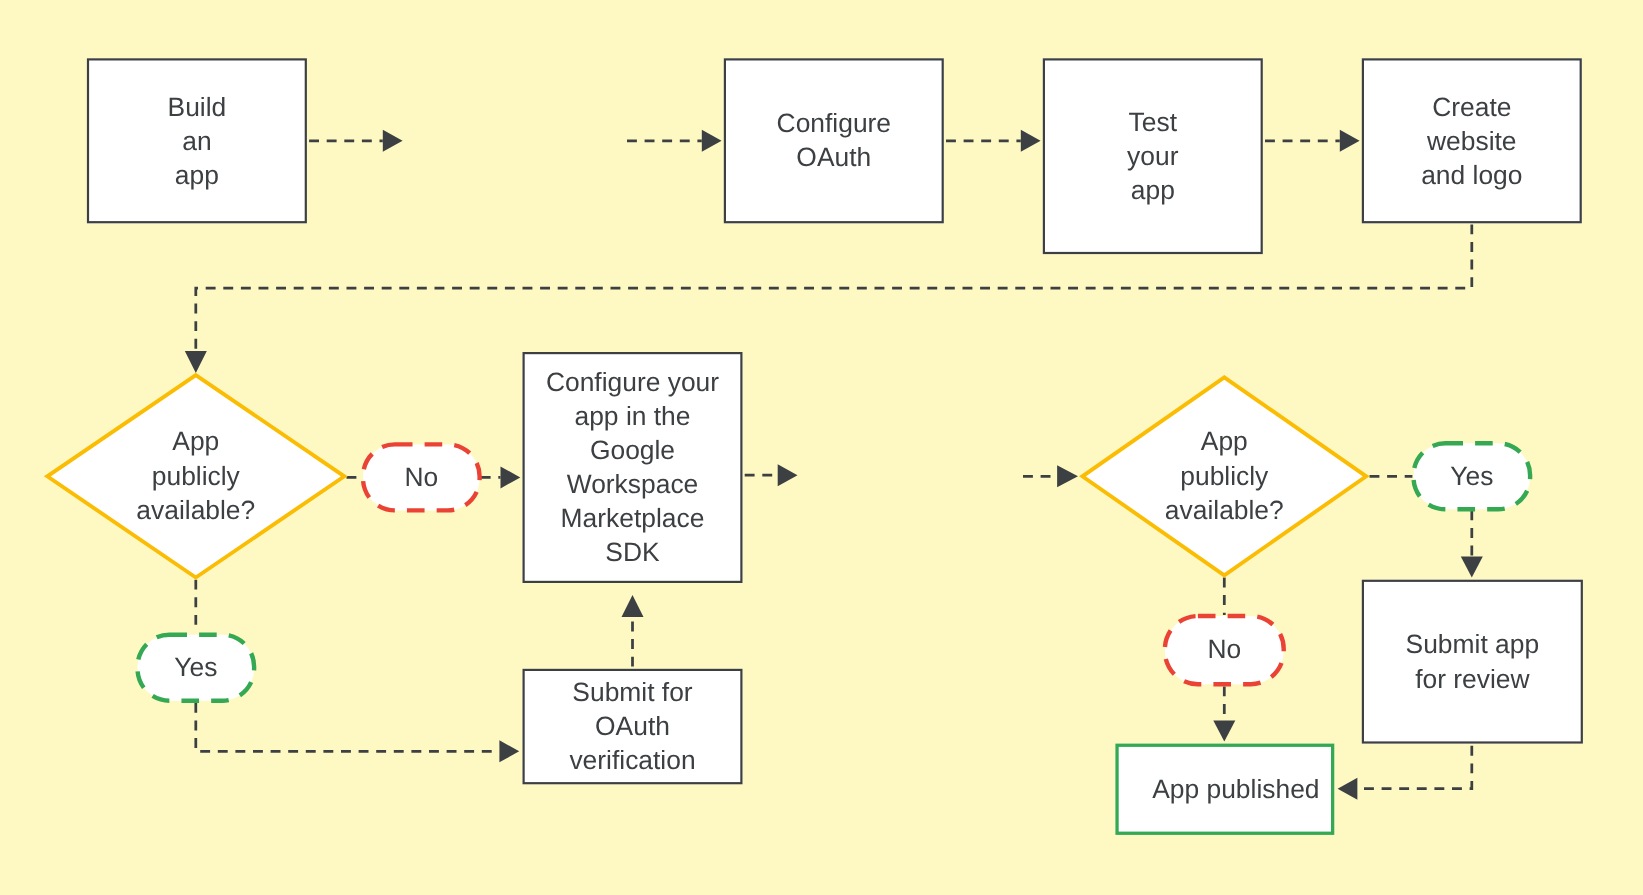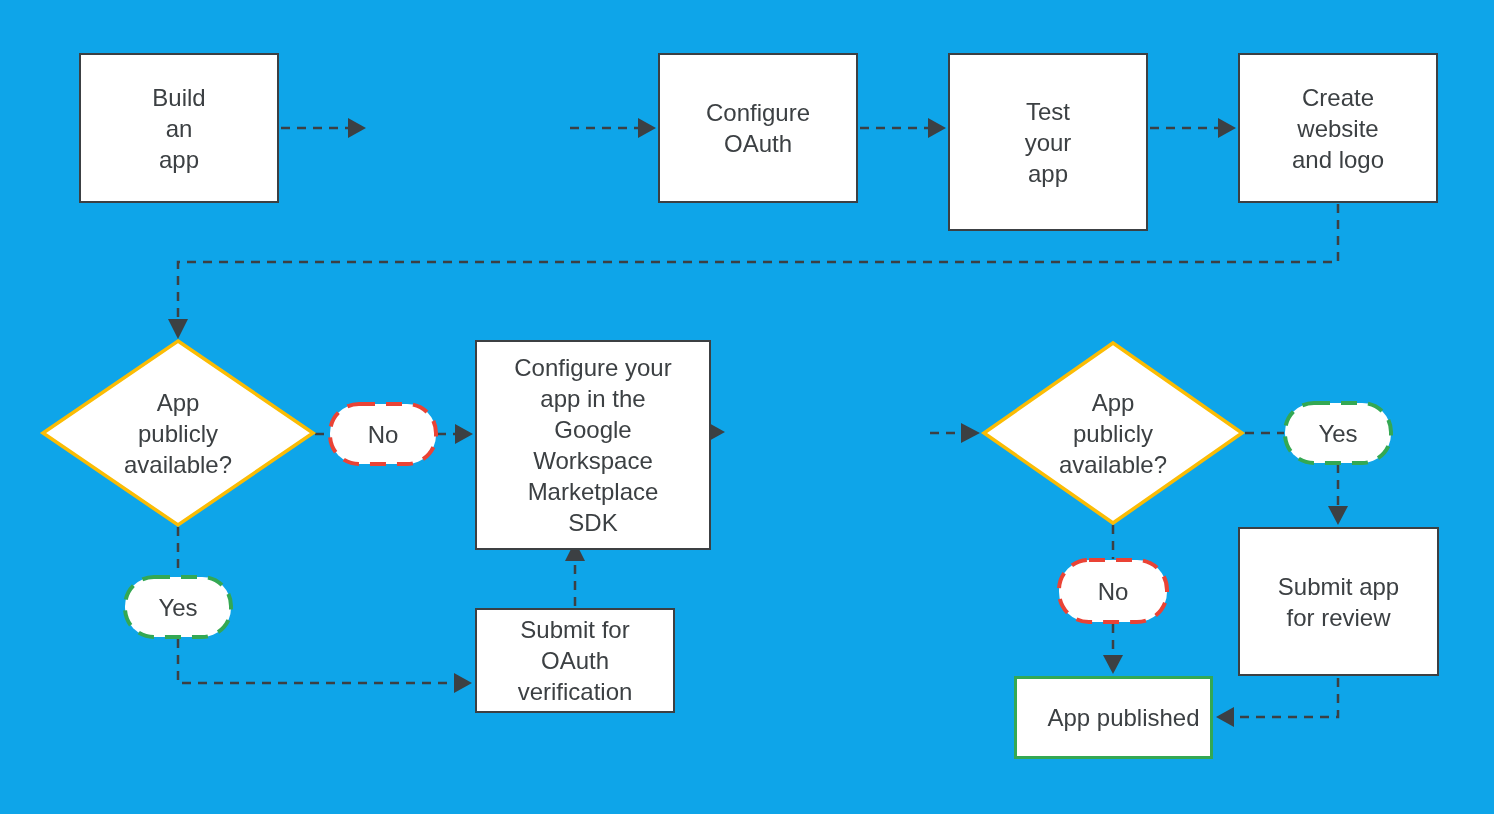--- a/index.html
+++ b/index.html
@@ -1,20 +1,20 @@
 <!DOCTYPE html>
 <html><head>
 <meta charset="utf-8">
 <style>
   html, body { margin: 0; padding: 0; background: #ffffff; }
   .canvas {
     position: relative;
     width: 1494px;
     height: 814px;
-    background: #0ea5e9;
+    background: #fef9c3;
     font-family: "Liberation Sans", sans-serif;
     overflow: hidden;
   }
   svg.layer {
     position: absolute;
     left: 0; top: 0;
     width: 1494px; height: 814px;
   }
   .node {
     position: absolute;
@@ -102,21 +102,21 @@
     <span class="label">Test
 your
 app</span>
   </div>
   <div class="node box" style="left:1238px; top:53px; width:200px; height:150px">
     <span class="label">Create
 website
 and logo</span>
   </div>
 
-  <div class="node box" style="left:475px; top:340px; width:236px; height:210px">
+  <div class="node box" style="left:475px; top:320px; width:200px; height:210px">
     <span class="label">Configure your
 app in the
 Google
 Workspace
 Marketplace
 SDK</span>
   </div>
 
   <div class="node box" style="left:475px; top:608px; width:200px; height:105px">
     <span class="label">Submit for

